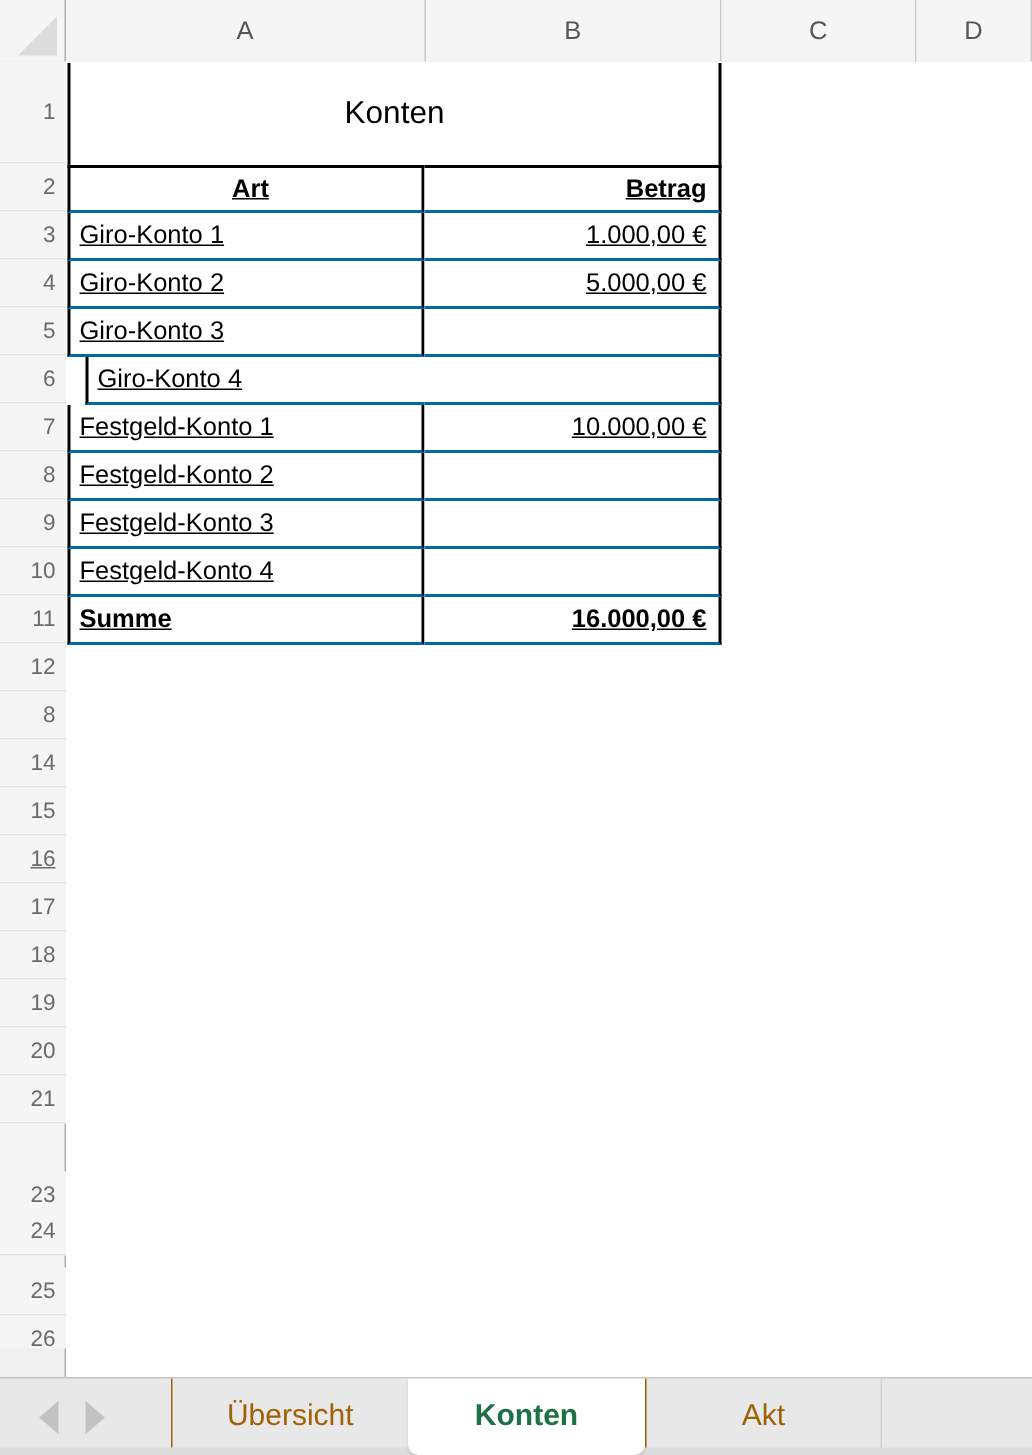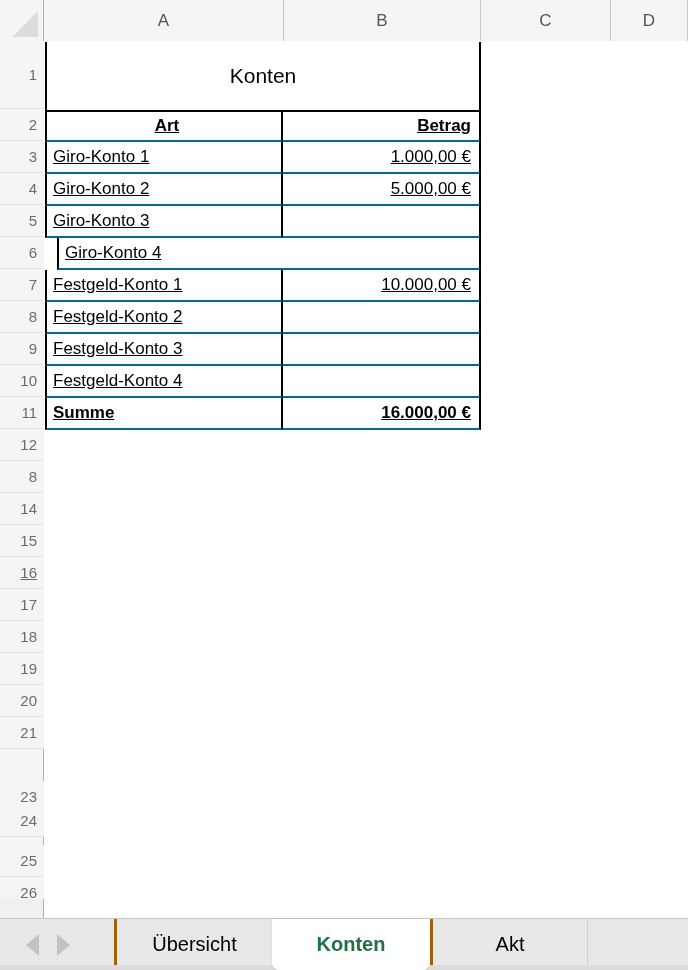--- a/index.html
+++ b/index.html
@@ -195,23 +195,23 @@
   }
 
   .sheet-tab {
     position: relative;
     display: flex;
     align-items: center;
     justify-content: center;
     min-width: 158px;
     padding: 0 22px;
     font-size: 20px;
-    color: #000000;
+    color: #a16207;
     background: #e8e8e8;
-    border-left: 3px solid #a16207;
+    border-left: 1px solid #a16207;
     height: 51px;
   }
   .sheet-tab:last-child { border-right: 1px solid #cfcfcf; }
 
   .sheet-tab.active {
     background: #ffffff;
     color: #1e7145;
     font-weight: bold;
     border-left: none;
     border-bottom-left-radius: 7px;

